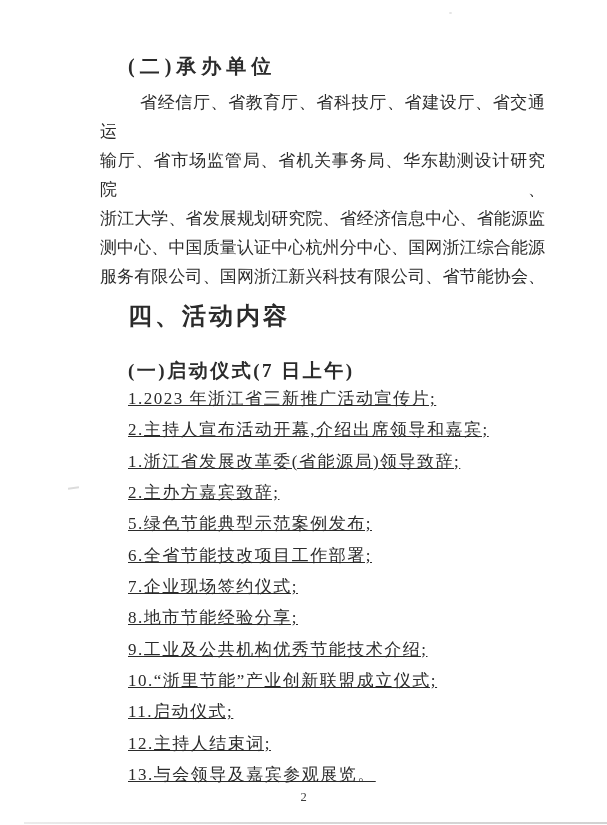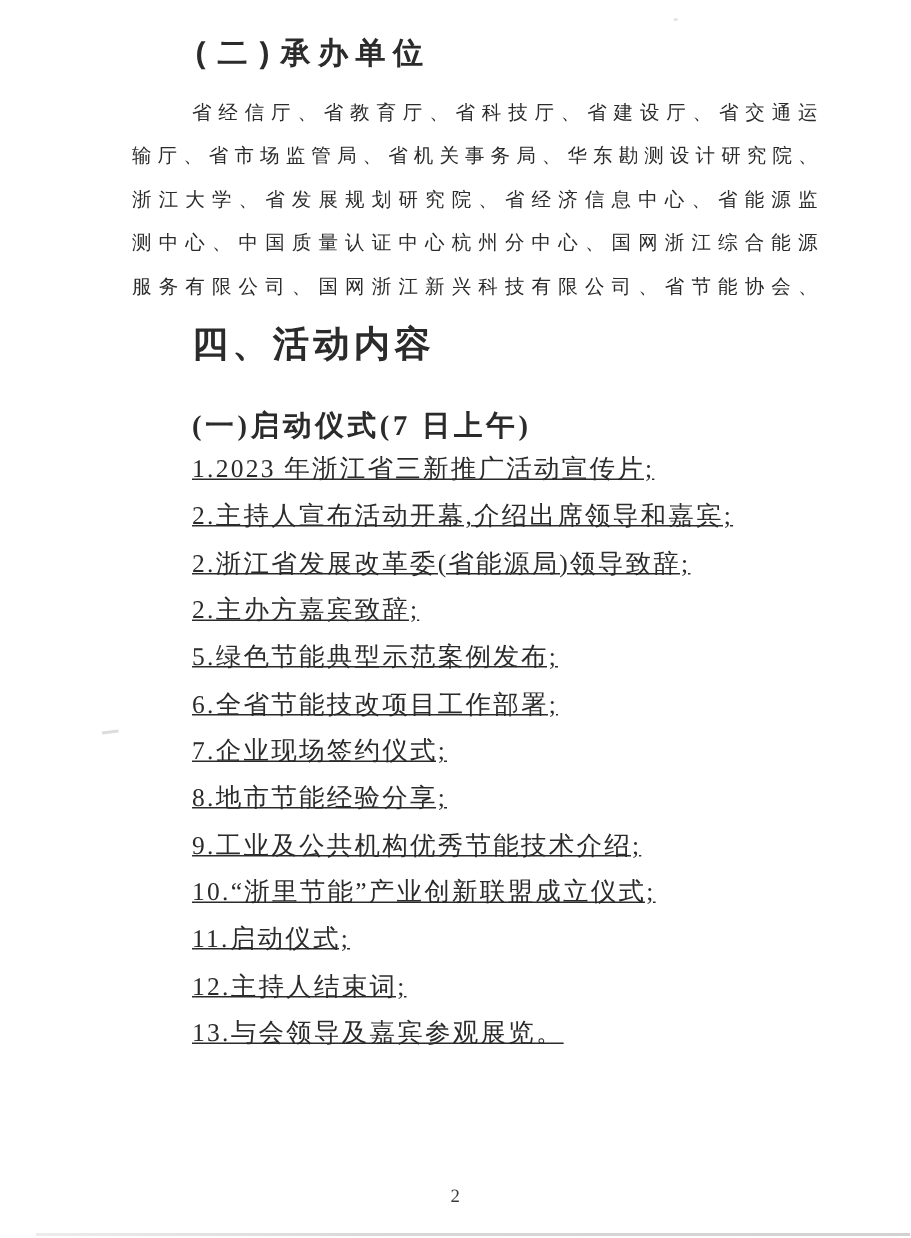--- a/index.html
+++ b/index.html
@@ -40,28 +40,29 @@
   
   .h-hei {
     font-size: 24px;
     line-height: 28px;
     font-weight: bold;
     letter-spacing: 3px;
     margin-left: 40px;
     white-space: nowrap;
     font-family: "Liberation Sans", "DejaVu Sans", sans-serif;
   }
-  .heading1 { margin-top: 24px; font-family: Liberation Mono, monospace; }
+  .heading1 { margin-top: 52px; }
   .heading2 { margin-top: 11px; }
   .heading3 { margin-top: 3px; }
 
   .para {
     margin-top: 8px;
-    font-size: 13px;
+    font-size: 17px;
     line-height: 29px;
+    margin-left: 12px;
   }
   .para .pline {
     text-align: justify;
     text-align-last: justify;
     text-justify: inter-character;
   }
   .para .pline.first {
     text-indent: 40px;
   }
   .para .pline.last {
@@ -136,21 +137,21 @@
       <div class="pline">服务有限公司、国网浙江新兴科技有限公司、省节能协会、</div>
     </div>
 
     <div class="h-hei heading2">四、活动内容</div>
 
     <div class="h-kai small heading3">(一)启动仪式(7 日上午)</div>
 
     <div class="agenda">
       <div class="aline">1.2023 年浙江省三新推广活动宣传片;</div>
       <div class="aline">2.主持人宣布活动开幕,介绍出席领导和嘉宾;</div>
-      <div class="aline">2.浙江省发展改革委(省能源局)领导致辞;</div>
+      <div class="aline">1.浙江省发展改革委(省能源局)领导致辞;</div>
       <div class="aline">2.主办方嘉宾致辞;</div>
       <div class="aline">5.绿色节能典型示范案例发布;</div>
       <div class="aline">6.全省节能技改项目工作部署;</div>
       <div class="aline">7.企业现场签约仪式;</div>
       <div class="aline">8.地市节能经验分享;</div>
       <div class="aline">9.工业及公共机构优秀节能技术介绍;</div>
       <div class="aline">10.“浙里节能”产业创新联盟成立仪式;</div>
       <div class="aline">11.启动仪式;</div>
       <div class="aline">12.主持人结束词;</div>
       <div class="aline">13.与会领导及嘉宾参观展览。</div>

